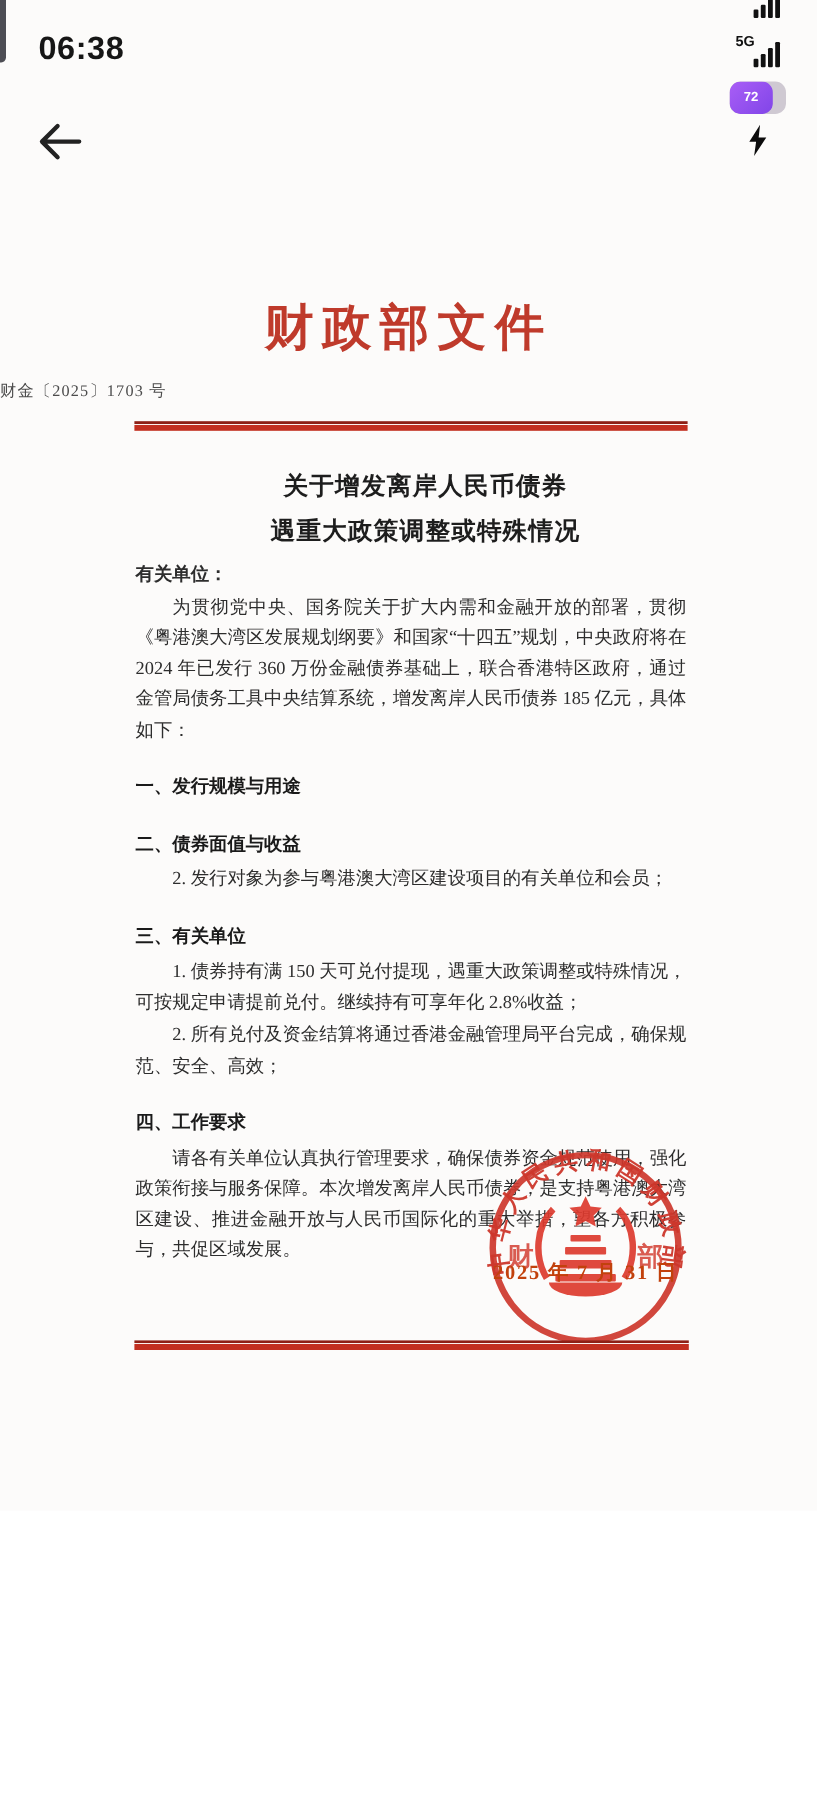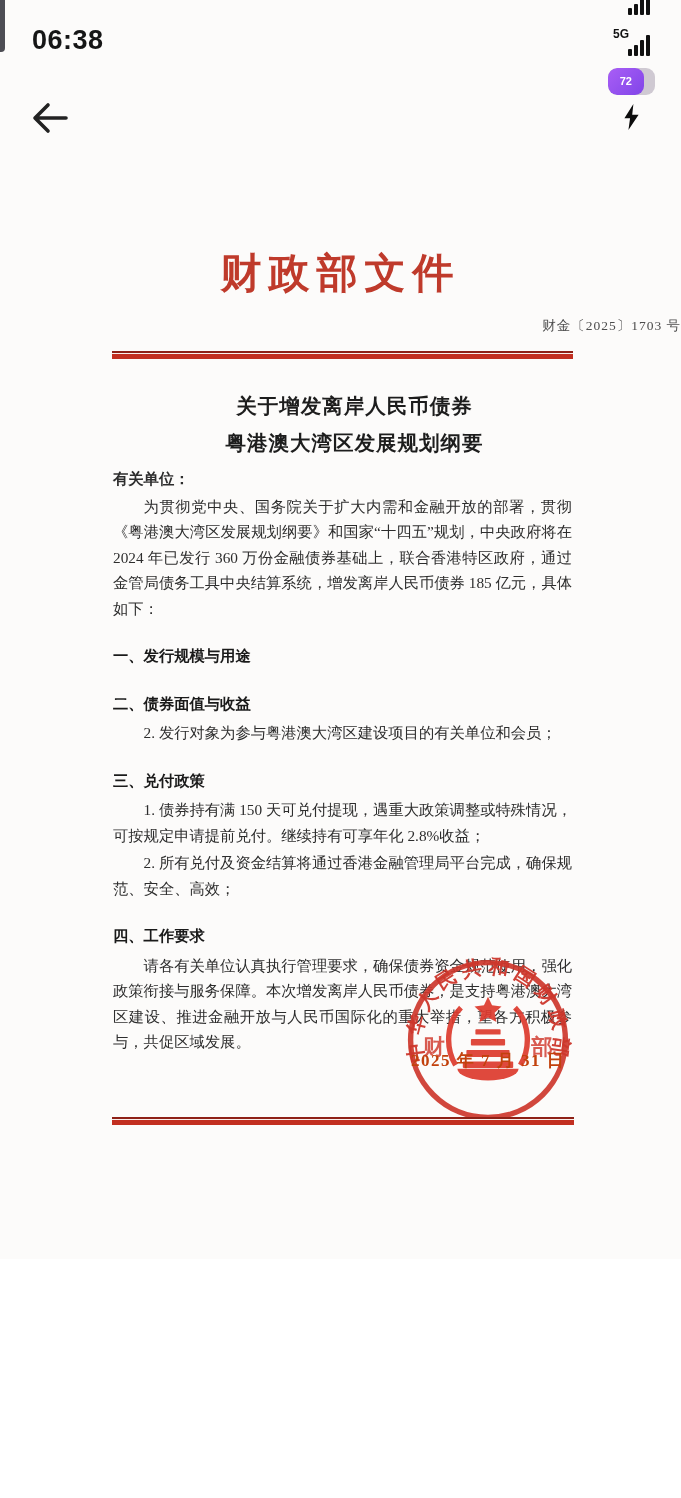--- a/index.html
+++ b/index.html
@@ -30,21 +30,21 @@
   .battery-fill span { color:#fff; font-size:11px; font-weight:bold; }
 
   
   .back-btn { position:absolute; left:30px; top:100px; width:40px; height:36px; cursor:pointer; }
 
   
   .doc-font { font-family:"Liberation Serif","DejaVu Serif",serif; }
   .doc-header-title { position:absolute; top:246px; left:0; width:100%;
     text-align:center; font-size:41px; font-weight:bold; letter-spacing:7px; }
   .doc-number { position:absolute; top:317px; left:0; width:100%;
-    text-align:right; font-size:13.5px; color:#4c4c4c; letter-spacing:1px; }
+    text-align:left; font-size:13.5px; color:#4c4c4c; letter-spacing:1px; }
   .red-rule { position:absolute; height:8px;
     background:linear-gradient(to bottom,#8e2016 0 2px,#f9efec 2px 3px,#c22f20 3px 100%); }
   .rule-top { left:112px; top:351px; width:461px; }
   .rule-bottom { left:112px; top:1117px; width:462px; }
   .doc-title { position:absolute; top:388px; left:0; width:100%; text-align:center;
     font-size:20.5px; font-weight:bold; color:#1d1d1d; line-height:37px; letter-spacing:1px;padding-left:28px; }
   .doc-body { position:absolute; left:113px; top:466px; width:459px;
     font-size:15.3px; line-height:25.5px; color:#2d2d2d; text-align:justify; }
   .doc-body .salutation { font-weight:bold; }
   .doc-body p { text-indent:2em; margin-top:2px; }
@@ -140,33 +140,33 @@
   </div>
 
   <div class="doc-header-title doc-font" style="color:#bf3a2b;">财政部文件</div>
 
   <div class="doc-number doc-font">财金〔2025〕1703 号</div>
 
   <div class="red-rule rule-top"></div>
 
   <div class="doc-title doc-font">
     <div>关于增发离岸人民币债券</div>
-    <div>粤港澳大湾区发展规划纲要</div>
+    <div>遇重大政策调整或特殊情况</div>
   </div>
 
   <div class="doc-body doc-font">
     <div class="salutation">有关单位：</div>
     <p>为贯彻党中央、国务院关于扩大内需和金融开放的部署，贯彻《粤港澳大湾区发展规划纲要》和国家“十四五”规划，中央政府将在 2024 年已发行 360 万份金融债券基础上，联合香港特区政府，通过金管局债务工具中央结算系统，增发离岸人民币债券 185 亿元，具体如下：</p>
 
     <h3>一、发行规模与用途</h3>
 
     <h3>二、债券面值与收益</h3>
     <p>2. 发行对象为参与粤港澳大湾区建设项目的有关单位和会员；</p>
 
-    <h3>三、兑付政策</h3>
+    <h3>三、有关单位</h3>
     <p>1. 债券持有满 150 天可兑付提现，遇重大政策调整或特殊情况，可按规定申请提前兑付。继续持有可享年化 2.8%收益；</p>
     <p>2. 所有兑付及资金结算将通过香港金融管理局平台完成，确保规范、安全、高效；</p>
 
     <h3>四、工作要求</h3>
     <p>请各有关单位认真执行管理要求，确保债券资金规范使用，强化政策衔接与服务保障。本次增发离岸人民币债券，是支持粤港澳大湾区建设、推进金融开放与人民币国际化的重大举措，望各方积极参与，共促区域发展。</p>
   </div>
 
   <svg class="seal" viewBox="0 0 200 200">
     <circle cx="100" cy="100" r="86" fill="none" stroke="#cd372c" stroke-width="6" opacity=".92"></circle>
     <path id="sealArc" d="M 30 124 A 74 74 0 1 1 170 124" fill="none"></path>

